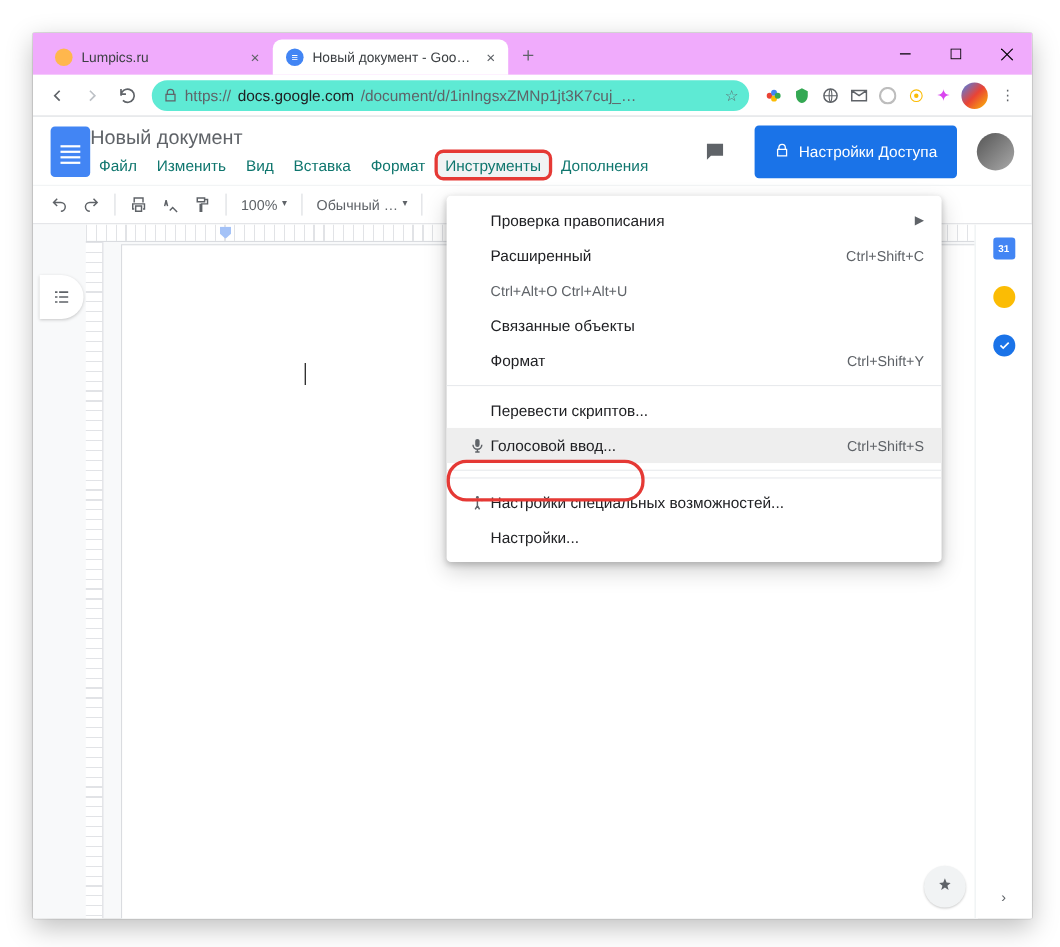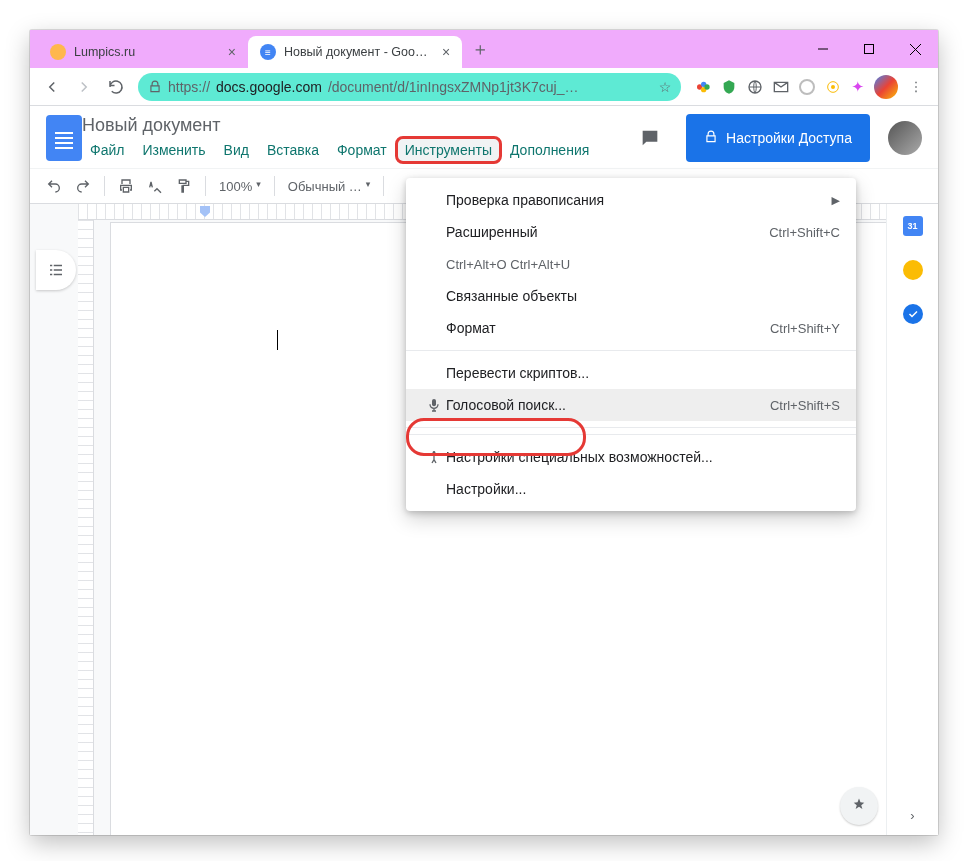--- a/index.html
+++ b/index.html
@@ -313,21 +313,21 @@
       <span class="dlabel">Перевести скриптов...</span>
       <span class="dshort"></span>
     </div>
     <div class="drow highlight">
       <span class="dicon">
         <svg width="16" height="16" viewBox="0 0 24 24">
           <rect x="9" y="3" width="6" height="11" rx="3" fill="#5f6368"></rect>
           <path d="M6 11a6 6 0 0 0 12 0M12 17v4M9 21h6" fill="none" stroke="#5f6368" stroke-width="2"></path>
         </svg>
       </span>
-      <span class="dlabel">Голосовой поиск...</span>
+      <span class="dlabel">Голосовой ввод...</span>
       <span class="dshort">Ctrl+Shift+S</span>
     </div>
     <div class="dsep"></div>
     <div class="dsep"></div>
     <div class="drow">
       <span class="dicon">
         <svg width="16" height="16" viewBox="0 0 24 24">
           <circle cx="12" cy="5" r="2" fill="#5f6368"></circle>
           <path d="M5 9l7-1 7 1M12 8v8M9 21l3-5 3 5" fill="none" stroke="#5f6368" stroke-width="2"></path>
         </svg>

